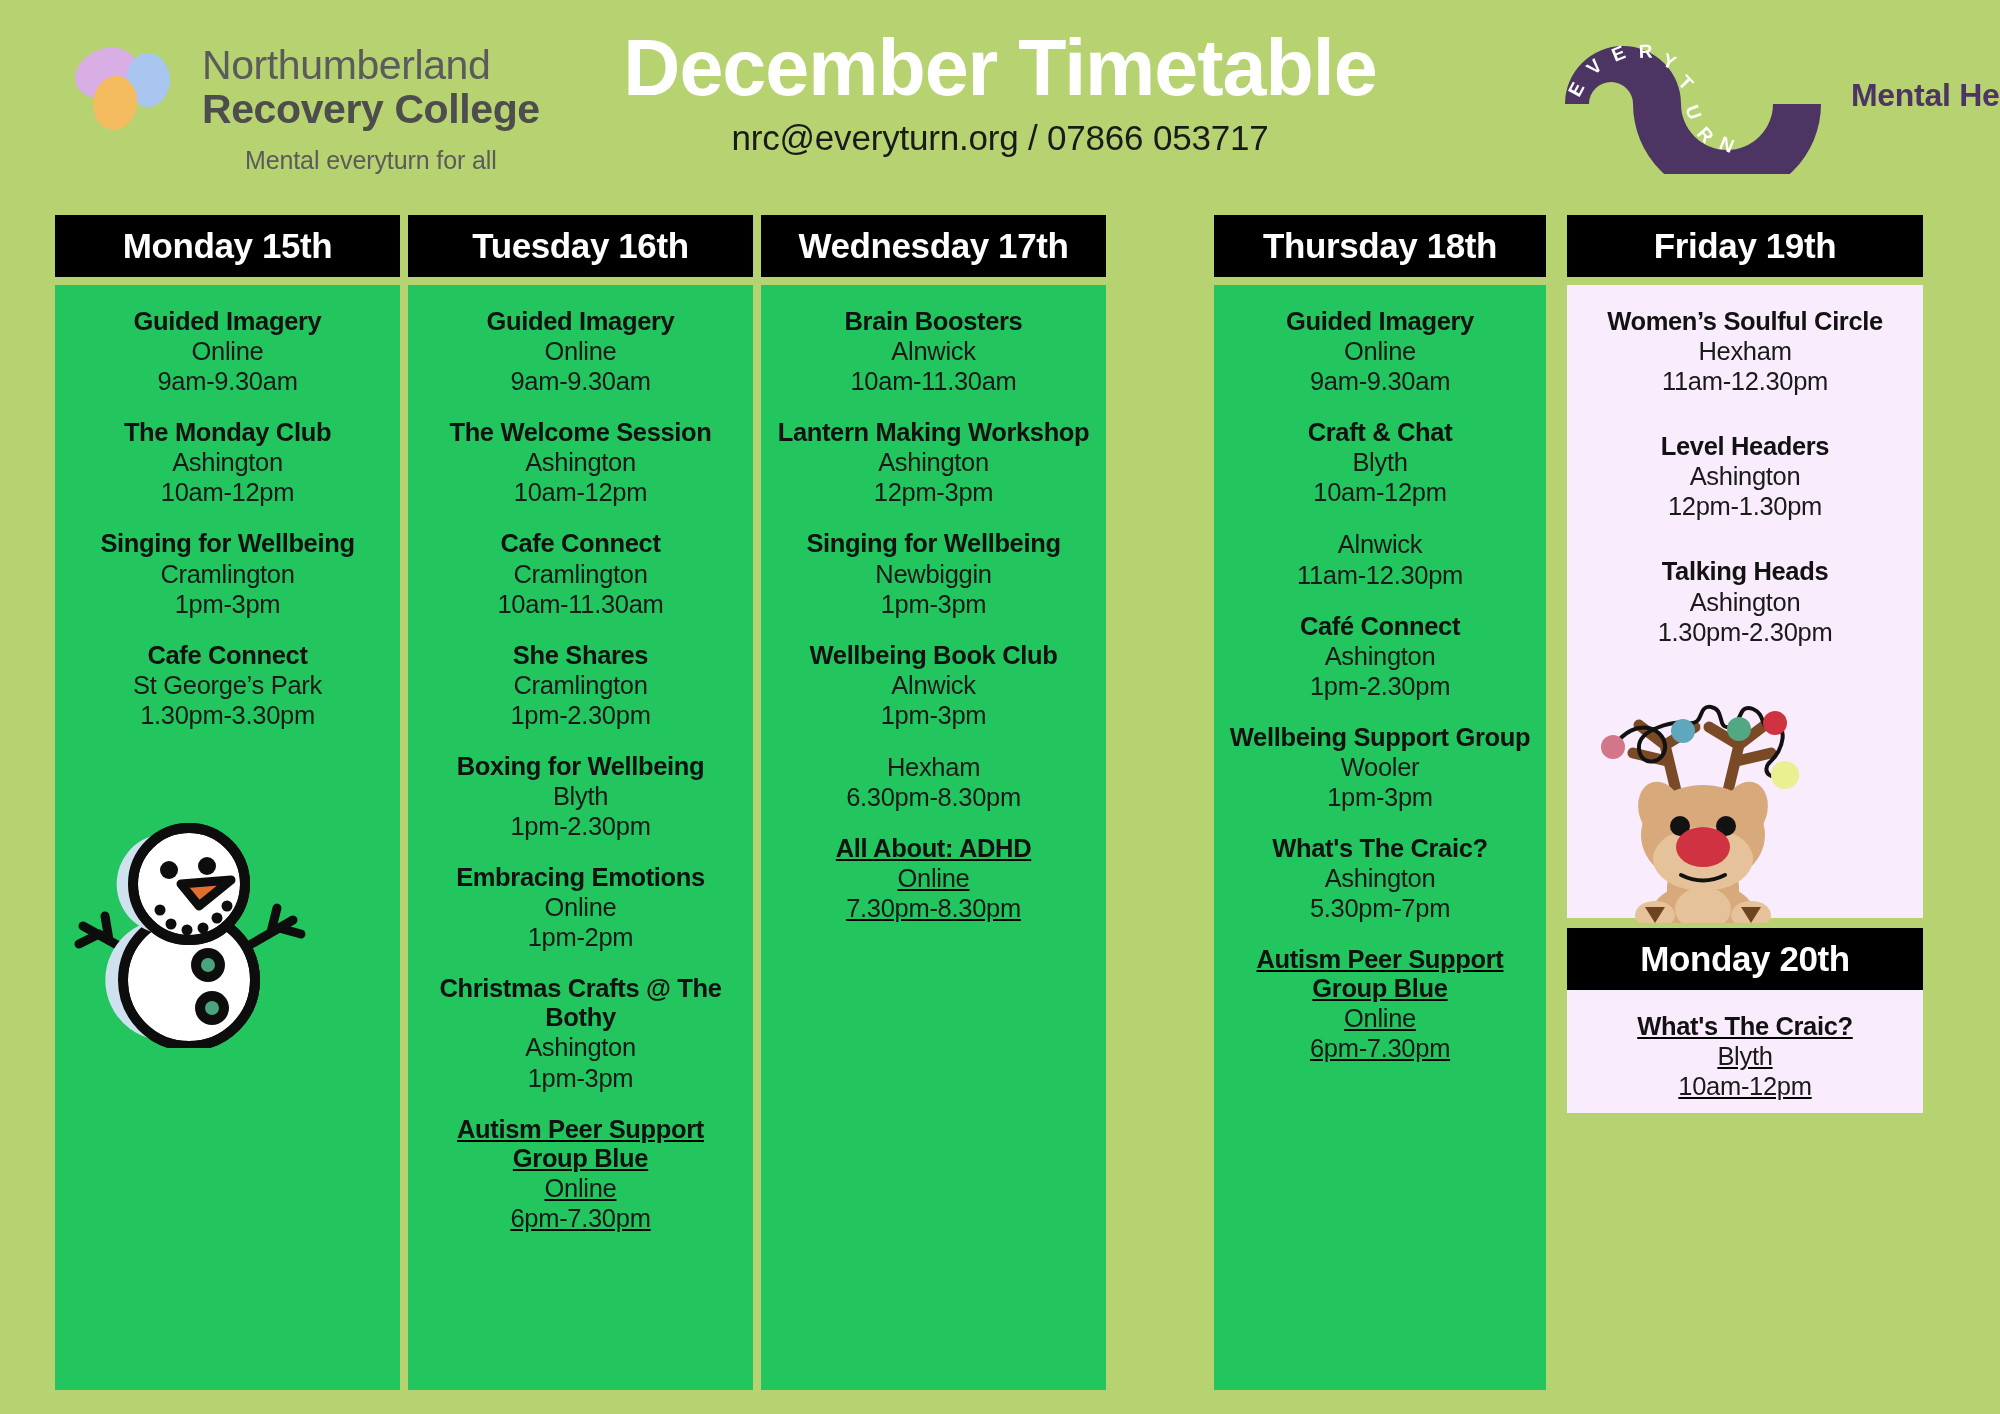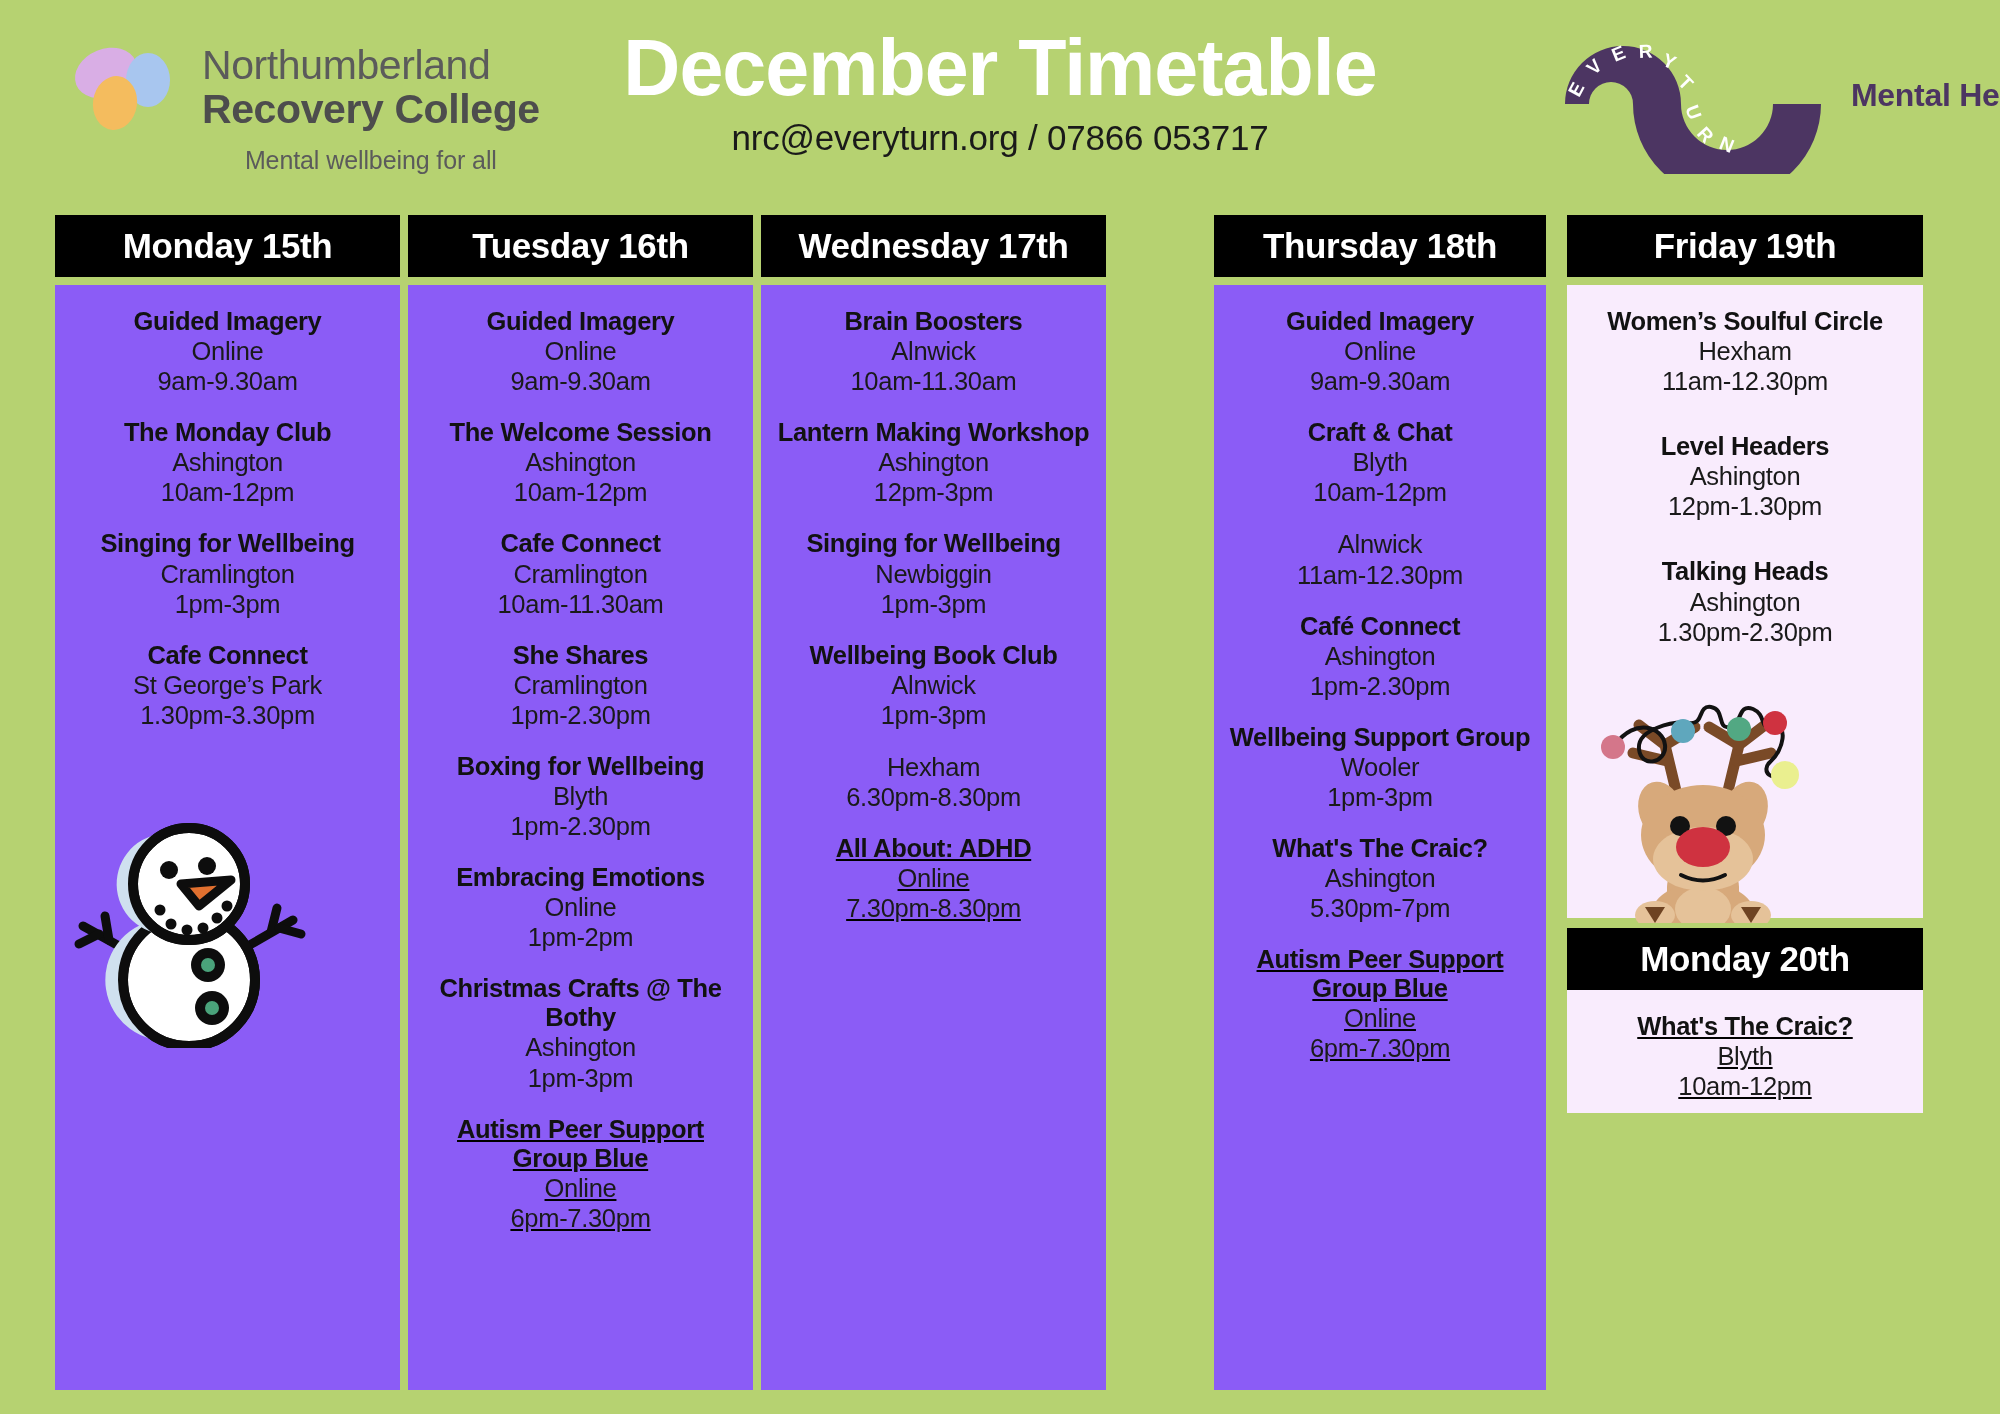--- a/index.html
+++ b/index.html
@@ -74,41 +74,41 @@
   .art { display: block; margin: 0 auto; }
 
   
   .colbox { position: absolute; }
   .c0 { left: 55px;   top: 0; width: 345px; }
   .c1 { left: 408px;  top: 0; width: 345px; }
   .c2 { left: 761px;  top: 0; width: 345px; }
   .c3 { left: 1214px; top: 0; width: 332px; }
   .c4 { left: 1567px; top: 0; width: 356px; }
   .colwrap { display: flex; flex-direction: column; }
-  .body-fill { background: #8b5cf6; flex: 1 1 auto; }
+  .body-fill { background: #22c55e; flex: 1 1 auto; }
 </style>
 </head>
 <body>
 
 <div class="page">
 
   <div class="header">
 
     <div class="brand">
       <div class="brand-mark">
         <svg width="140" height="105" viewBox="0 0 140 105" aria-hidden="true">
           <ellipse cx="48" cy="38" rx="32" ry="24" transform="rotate(-22 48 38)" fill="#d9aee5"></ellipse>
           <ellipse cx="90" cy="45" rx="22" ry="27" fill="#a8c6ef"></ellipse>
           <ellipse cx="57" cy="68" rx="22" ry="27" transform="rotate(8 57 68)" fill="#f4bc5e"></ellipse>
         </svg>
       </div>
       <div class="brand-text">
         <div class="brand-line1">Northumberland</div>
         <div class="brand-line2">Recovery College</div>
-        <div class="brand-tag">Mental wellbeing for all</div>
+        <div class="brand-tag">Mental everyturn for all</div>
       </div>
     </div>
 
     <div class="title-block">
       <div class="title">December Timetable</div>
       <div class="contact">nrc@everyturn.org / 07866 053717</div>
     </div>
 
     <div class="everyturn">
       <div class="everyturn-mark">

